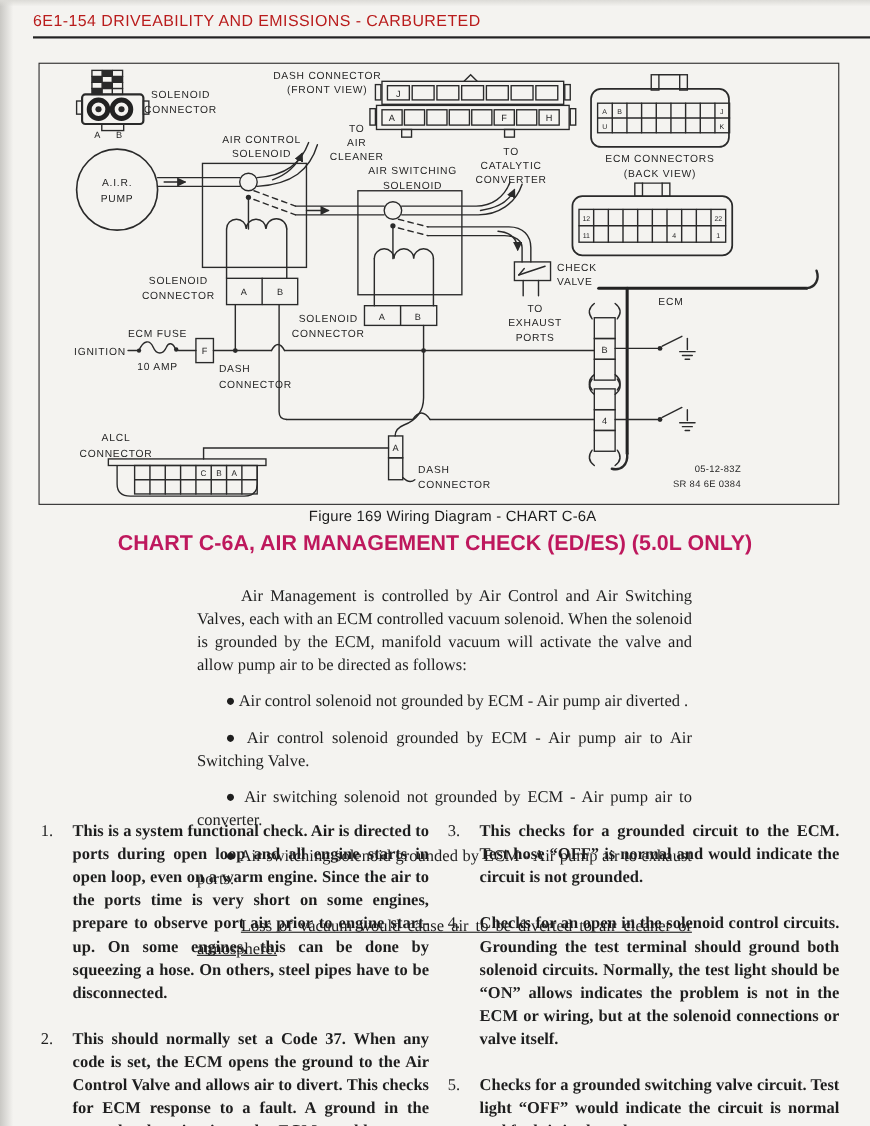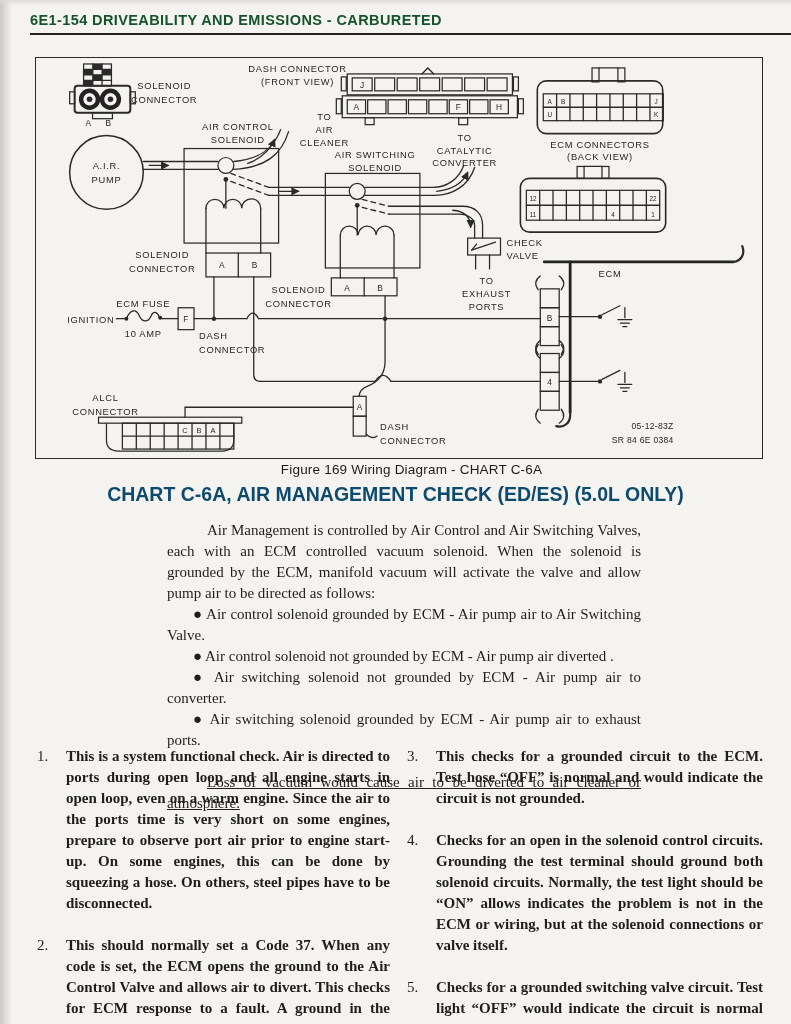--- a/index.html
+++ b/index.html
@@ -3,40 +3,40 @@
 <meta charset="utf-8">
 <style>
   html,body{margin:0;padding:0;}
   body{width:791px;height:1024px;background:#f4f3f0;font-family:"Liberation Serif",serif;color:#1e1e1e;}
   .page{position:relative;width:791px;height:1024px;background:#f4f3f0;overflow:hidden;}
   .scan-edge{position:absolute;left:0;top:0;width:12px;height:100%;
     background:linear-gradient(to right,#c9c8c4,rgba(244,243,240,0));}
   .scan-top{position:absolute;left:0;top:0;width:100%;height:6px;
     background:linear-gradient(to bottom,#dcdbd7,rgba(244,243,240,0));}
   .hdr{position:absolute;left:30px;top:12px;right:0;
-    font-family:"Liberation Sans",sans-serif;font-weight:bold;font-size:14.5px;
-    letter-spacing:.4px;color:#14532d;padding-bottom:5px;border-bottom:2.5px solid #222;}
+    font-family:"Liberation Sans",sans-serif;font-weight:normal;font-size:14.5px;
+    letter-spacing:.4px;color:#b91c1c;padding-bottom:5px;border-bottom:2.5px solid #222;}
   .diagram-frame{position:absolute;left:35px;top:57px;width:726px;height:400px;
     border:1.6px solid #2a2a2a;background:transparent;}
   svg{display:block;}
   .dl{font-family:"Liberation Sans",sans-serif;font-size:9.4px;letter-spacing:.7px;fill:#262626;}
   .dp{font-family:"Liberation Sans",sans-serif;font-size:8.4px;letter-spacing:.3px;fill:#262626;}
   .dt{font-family:"Liberation Sans",sans-serif;font-size:6.4px;fill:#262626;}
   .dc{font-family:"Liberation Sans",sans-serif;font-size:8.6px;letter-spacing:.3px;fill:#262626;}
   .w{stroke:#2a2a2a;stroke-width:1.3;fill:none;stroke-linecap:round;}
   .wd{stroke:#2a2a2a;stroke-width:1.3;fill:none;stroke-dasharray:5 4;stroke-linecap:round;}
   .wb{stroke:#222;stroke-width:2.8;fill:none;stroke-linecap:round;}
   .bx{fill:none;stroke:#2a2a2a;stroke-width:1.25;}
   .fl{fill:#2a2a2a;stroke:none;}
   .caption{position:absolute;top:462px;left:0;width:100%;text-align:center;
     font-family:"Liberation Sans",sans-serif;font-size:13.5px;color:#1c1c1c;letter-spacing:.2px;padding-left:16px;}
   .chart-title{position:absolute;top:483px;left:0;width:100%;text-align:center;
-    font-family:"Liberation Sans",sans-serif;font-weight:bold;font-size:19.5px;color:#0c4a6e;letter-spacing:0;}
+    font-family:"Liberation Sans",sans-serif;font-weight:bold;font-size:19.5px;color:#be185d;letter-spacing:0;}
   .intro{position:absolute;left:167px;top:520px;width:474px;font-size:15px;line-height:21px;text-align:justify;}
-  .intro p{margin:0;}
+  .intro p{margin:12px;}
   .intro .lead{text-indent:40px;}
   .intro .bullet{text-indent:26px;}
   .intro .loss{margin-top:21px;text-indent:40px;text-decoration:underline;}
   .cols{position:absolute;top:746px;left:0;width:791px;}
   .colL{position:absolute;left:33px;width:357px;}
   .colR{position:absolute;left:403px;width:360px;}
   .step{display:flex;font-size:15px;line-height:21px;margin-bottom:21px;}
   .step .num{flex:0 0 29px;padding-left:4px;}
   .step .txt{flex:1;text-align:justify;font-weight:bold;}
 </style>
@@ -342,22 +342,22 @@
       <text class="dc" x="640" y="373" text-anchor="end">05-12-83Z</text>
       <text class="dc" x="640" y="387" text-anchor="end">SR 84 6E 0384</text>
     </svg>
   </div>
 
   <div class="caption">Figure 169 Wiring Diagram - CHART C-6A</div>
   <div class="chart-title">CHART C-6A, AIR MANAGEMENT CHECK (ED/ES) (5.0L ONLY)</div>
 
   <div class="intro">
     <p class="lead">Air Management is controlled by Air Control and Air Switching Valves, each with an ECM controlled vacuum solenoid. When the solenoid is grounded by the ECM, manifold vacuum will activate the valve and allow pump air to be directed as follows:</p>
+    <p class="bullet">● Air control solenoid not grounded by ECM - Air pump air diverted .</p>
     <p class="bullet">● Air control solenoid grounded by ECM - Air pump air to Air Switching Valve.</p>
-    <p class="bullet">● Air control solenoid not grounded by ECM - Air pump air diverted .</p>
     <p class="bullet">● Air switching solenoid not grounded by ECM - Air pump air to converter.</p>
     <p class="bullet">● Air switching solenoid grounded by ECM - Air pump air to exhaust ports.</p>
     <p class="loss">Loss of vacuum would cause air to be diverted to air cleaner or atmosphere.</p>
   </div>
 
   <div class="cols">
     <div class="colL">
       <div class="step">
         <div class="num">1.</div>
         <div class="txt">This is a system functional check. Air is directed to ports during open loop and all engine starts in open loop, even on a warm engine. Since the air to the ports time is very short on some engines, prepare to observe port air prior to engine start-up. On some engines, this can be done by squeezing a hose. On others, steel pipes have to be disconnected.</div>

